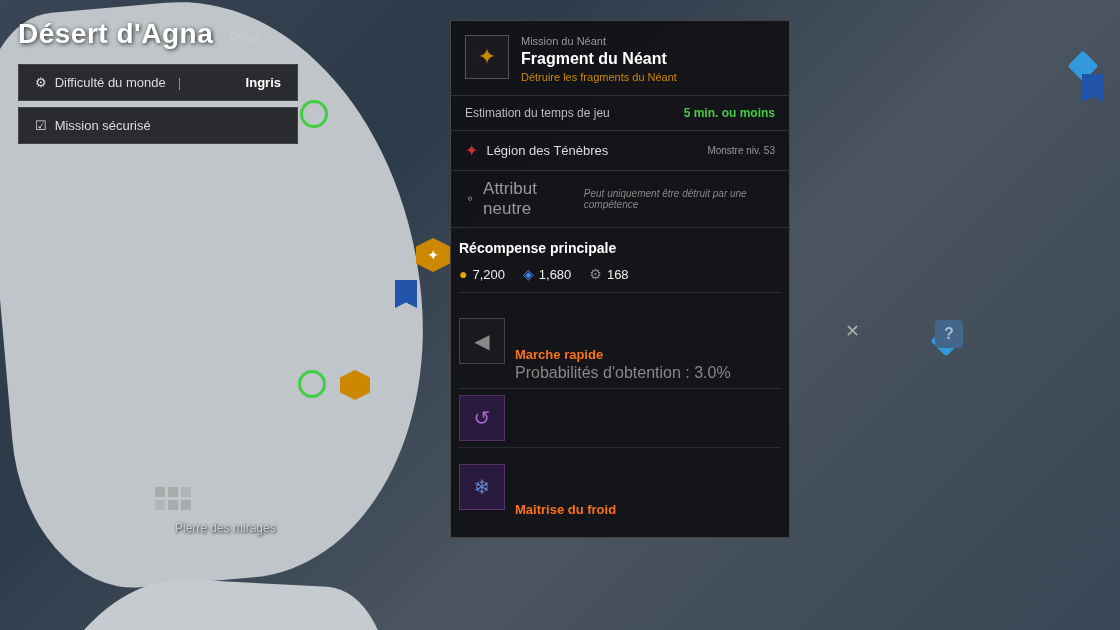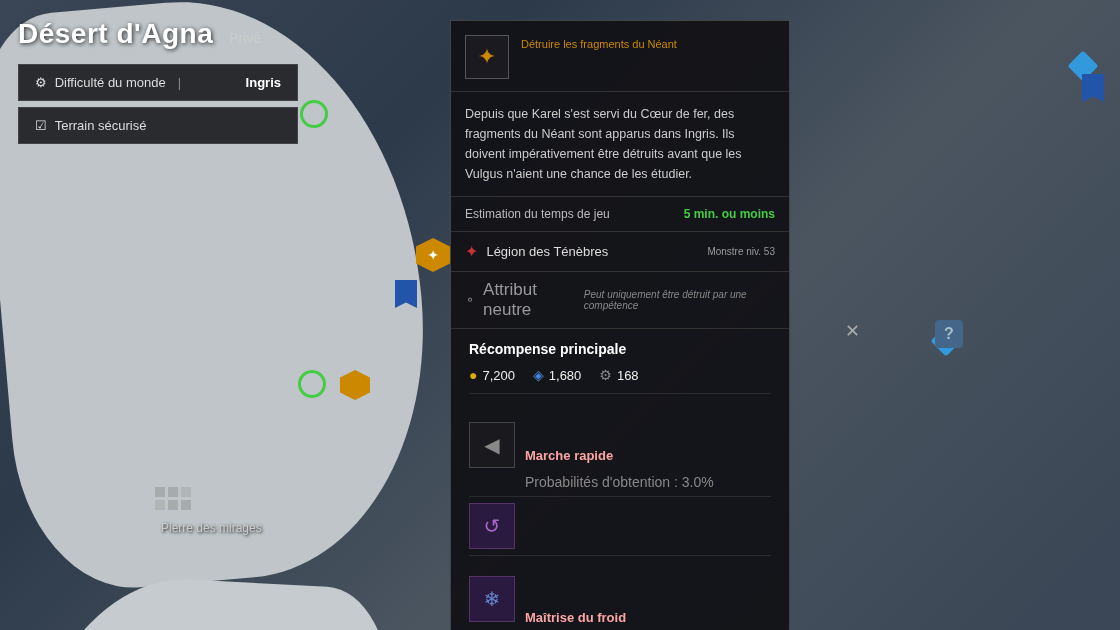--- a/index.html
+++ b/index.html
@@ -277,21 +277,21 @@
       font-size: 17px;
     }
 
     .attribute-desc {
       color: #888;
       font-size: 10px;
       font-style: italic;
     }
 
     #mission-rewards {
-      padding: 12px 18px;
+      padding: 12px 8px;
     }
 
     .rewards-title {
       color: #ffffff;
       font-size: 14px;
       font-weight: 700;
       margin-bottom: 10px;
     }
 
     .rewards-currency {
@@ -338,29 +338,29 @@
 
     .reward-img-box.purple { background: #2a1a40; border-color: #553366; }
     .reward-img-box.dark { background: #1a1a1e; border-color: #444; }
 
     .reward-icon-symbol {
       font-size: 20px;
     }
 
     .reward-info {}
     .reward-name {
-      color: #fca5a5;
+      color: #f97316;
       font-size: 13px;
       font-weight: 600;
       margin-top: 48px;
     }
     .reward-prob {
       color: #888;
-      font-size: 14px;
-      margin-top: 11px;
+      font-size: 16px;
+      margin-top: 2px;
     }
 
     
     .location-label {
       position: absolute;
       color: #cccccc;
       font-size: 12px;
       text-shadow: 1px 1px 3px rgba(0,0,0,0.9);
     }
 
@@ -386,21 +386,21 @@
   <div class="icon-green-circle" style="top:100px; left:300px;"></div>
   <div class="icon-green-circle" style="top:370px; left:298px;"></div>
   <div class="icon-blue-diamond" style="top:55px; left:1072px;"></div>
   <div class="icon-blue-diamond" style="top:330px; left:935px;"></div>
   <div class="icon-orange-hex" style="top:370px; left:340px;"></div>
   <div class="icon-bookmark" style="top:280px; left:395px;"></div>
   <div class="icon-bookmark" style="top:74px; left:1082px;"></div>
   <div class="icon-question" style="top:320px; left:935px;">?</div>
   <div class="icon-crossed-swords" style="top:320px; left:845px;">✕</div>
 
-  <div class="location-label" style="bottom: 95px; left: 161px;">Pierre des mirages</div>
+  <div class="location-label" style="bottom: 95px; left: 175px;">Pierre des mirages</div>
 
   <div style="position:absolute; bottom:120px; left:155px; display:grid; grid-template-columns:repeat(3,10px); gap:3px;">
     <div style="width:10px;height:10px;background:#999;opacity:0.6;"></div>
     <div style="width:10px;height:10px;background:#999;opacity:0.6;"></div>
     <div style="width:10px;height:10px;background:#aaa;opacity:0.6;"></div>
     <div style="width:10px;height:10px;background:#aaa;opacity:0.6;"></div>
     <div style="width:10px;height:10px;background:#999;opacity:0.6;"></div>
     <div style="width:10px;height:10px;background:#999;opacity:0.6;"></div>
   </div>
 </div>
@@ -413,43 +413,44 @@
 
   <div id="controls-panel">
     <button class="control-btn">
       <span>⚙</span>
       <span>Difficulté du monde</span>
       <span class="divider">|</span>
       <span class="value">Ingris</span>
     </button>
     <button class="control-btn">
       <span>☑</span>
-      <span>Terrain sécurisé</span>
+      <span>Mission sécurisé</span>
     </button>
   </div>
 </div>
 
 <div style="position:absolute; top:238px; left:416px; z-index:15;">
   <div class="mission-marker">
     <span style="color:#fff; font-size:14px; transform:rotate(0deg); position:relative; z-index:1;">✦</span>
   </div>
 </div>
 
 <div id="mission-panel">
 
   <div id="mission-header">
     <div class="mission-icon-box">
       <span class="mission-icon-symbol">✦</span>
     </div>
     <div class="mission-header-text">
+      <div class="mission-type">Mission du Néant</div>
+      <div class="mission-name">Fragment du Néant</div>
       <div class="mission-objective">Détruire les fragments du Néant</div>
     </div>
   </div>
 
-  <div id="mission-desc">Depuis que Karel s'est servi du Cœur de fer, des fragments du Néant sont apparus dans Ingris. Ils doivent impérativement être détruits avant que les Vulgus n'aient une chance de les étudier.</div>
 
   <div id="mission-time">
     <span class="time-label">Estimation du temps de jeu</span>
     <span class="time-value">5 min. ou moins</span>
   </div>
 
   <div id="mission-enemy">
     <span class="enemy-icon">✦</span>
     <span class="enemy-name">Légion des Ténèbres</span>
     <span class="enemy-level">Monstre niv. 53</span>

